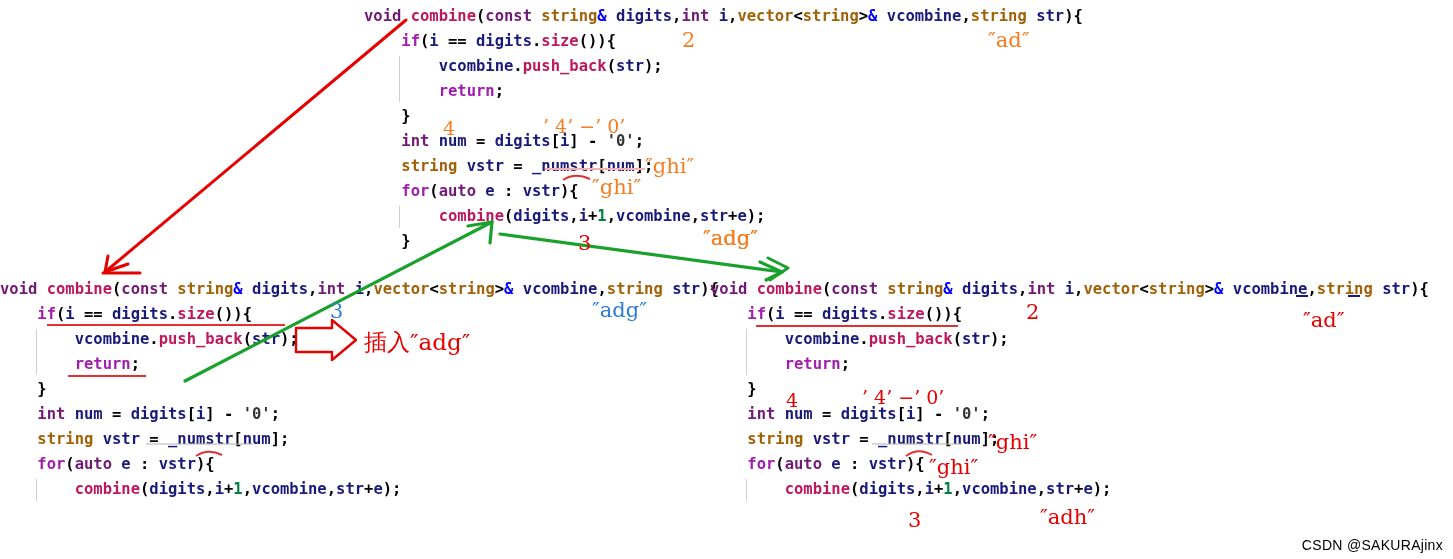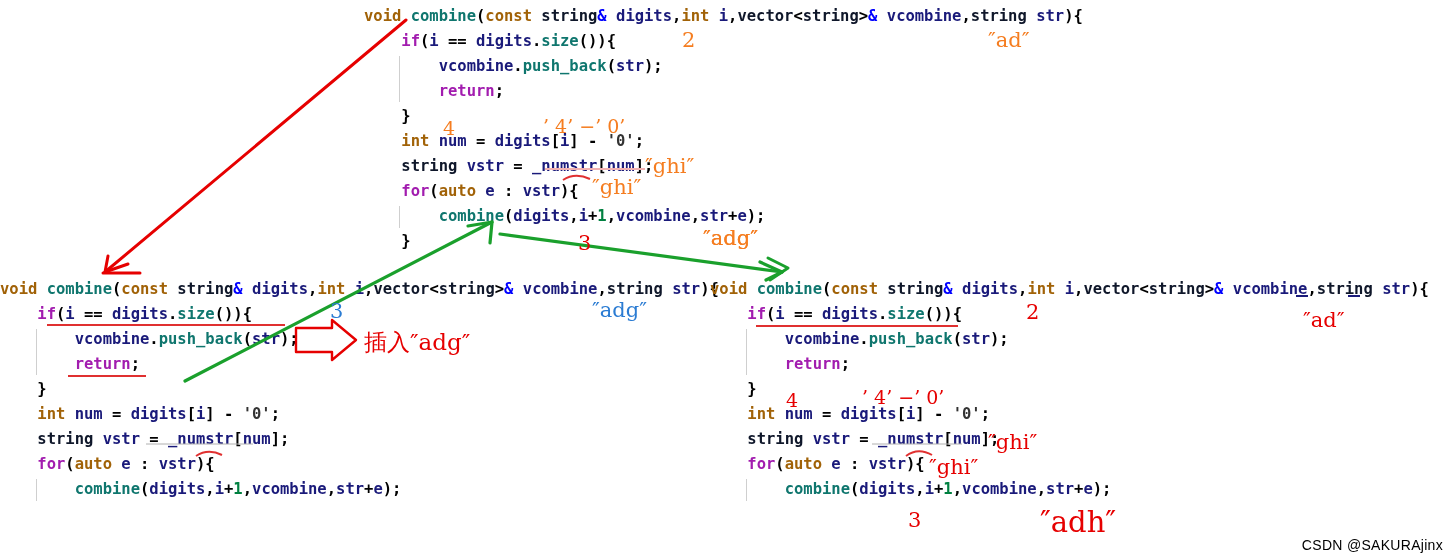--- a/index.html
+++ b/index.html
@@ -4,23 +4,23 @@
 <style>
   html,body{margin:0;padding:0;background:#ffffff;}
   body{
     width:1453px;height:559px;position:relative;overflow:hidden;
     font-family:"DejaVu Sans Mono","Liberation Mono",monospace;
   }
   .code-block{position:absolute;white-space:pre;font-size:15.5px;line-height:25px;
     font-family:"DejaVu Sans Mono","Liberation Mono",monospace;font-weight:bold;}
   .ln{display:block;height:25px;position:relative;}
   
-  .kw   {color:#a16207;}            
-  .fn   {color:#0f766e;}            
-  .typ  {color:#0f172a;}            
+  .kw   {color:#701a75;}            
+  .fn   {color:#be185d;}            
+  .typ  {color:#a16207;}            
   .amp  {color:#0000ff;font-weight:bold;}
   .var  {color:#1a1a7a;}            
   .ctl  {color:#a21caf;}            
   .pln  {color:#000000;}
   .numlit{color:#008040;}
   .chr  {color:#333333;}
 
   
   .guide{position:absolute;width:1px;background:#cfcfcf;}
 
@@ -108,18 +108,18 @@
     <div class="ann ann-blue" style="left: 330px; top: 299px; font-size: 21px;">3</div>
     <div class="ann ann-blue" style="left: 592px; top: 298px; font-size: 21px;">″adg″</div>
     <div class="ann ann-red" style="left: 364px; top: 327px; font-size: 23px;">插入″adg″</div>
     <div class="ann ann-red" style="left: 1026px; top: 300px; font-size: 21px;">2</div>
     <div class="ann ann-red" style="left: 1303px; top: 308px; font-size: 21px;">″ad″</div>
     <div class="ann ann-red" style="left: 786px; top: 389px; font-size: 19px;">4</div>
     <div class="ann ann-red" style="left: 862px; top: 386px; font-size: 19px;">’ 4’ −’ 0’</div>
     <div class="ann ann-red" style="left: 988px; top: 430px; font-size: 21px;">″ghi″</div>
     <div class="ann ann-red" style="left: 929px; top: 455px; font-size: 21px;">″ghi″</div>
     <div class="ann ann-red" style="left: 908px; top: 508px; font-size: 21px;">3</div>
-    <div class="ann ann-red" style="left: 1040px; top: 505px; font-size: 29px;">″adh″</div>
+    <div class="ann ann-red" style="left: 1040px; top: 505px; font-size: 21px;">″adh″</div>
     <div class="ann ann-red" style="left: 578px; top: 231px; font-size: 21px;">3</div>
     <div class="ann ann-orange" style="left: 703px; top: 226px; font-size: 21px;">″adg″</div>
   </div>
 
 <div class="watermark">CSDN @SAKURAjinx</div>
 
 </body></html>

